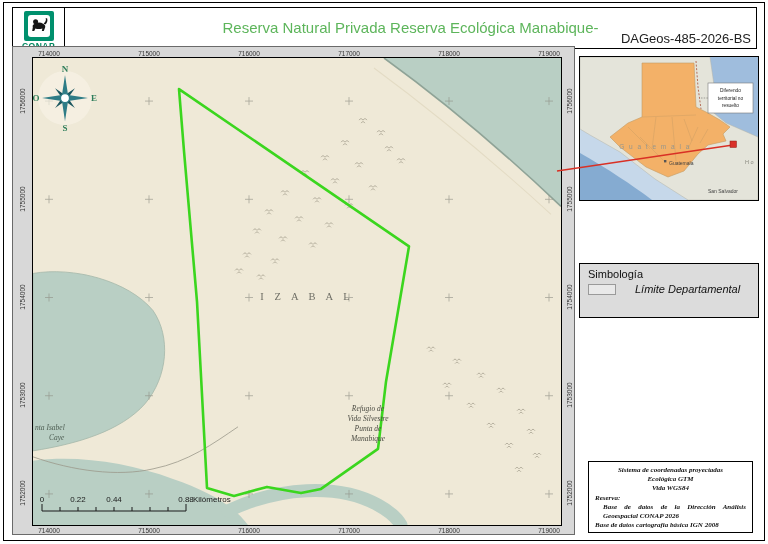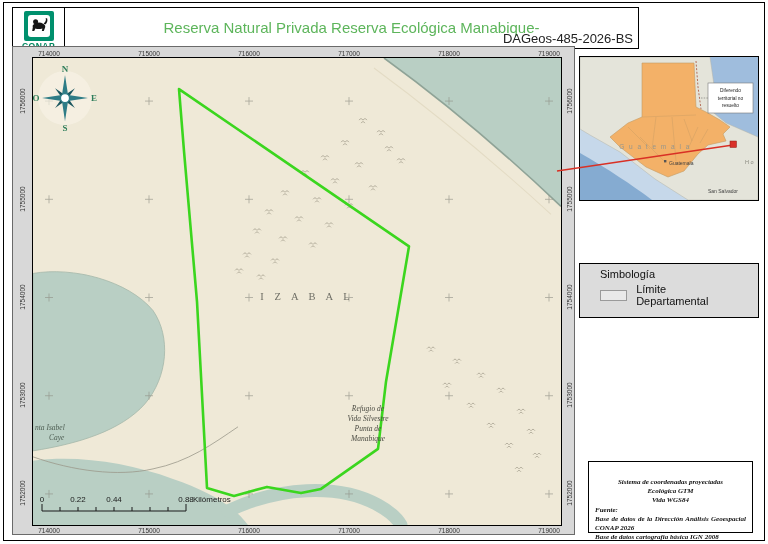--- a/index.html
+++ b/index.html
@@ -1,50 +1,50 @@
 <!DOCTYPE html>
 <html><head>
 <meta charset="utf-8">
 <style>
   html,body{margin:0;padding:0;}
   body{background:#9a9a9a;font-family:"Liberation Sans",sans-serif;}
   .page{position:relative;width:768px;height:544px;background:#ffffff;overflow:hidden;}
   .outer-border{position:absolute;left:3px;top:2px;right:3px;bottom:3px;border:1.5px solid #000;pointer-events:none;}
 
   
-  .title-bar{position:absolute;left:12px;top:7px;width:627px;height:42px;border:1px solid #000;background:#fff;box-sizing:border-box;}
+  .title-bar{position:absolute;left:12px;top:7px;width:745px;height:42px;border:1px solid #000;background:#fff;box-sizing:border-box;}
   .logo-box{position:absolute;left:0;top:0;width:52px;height:100%;border-right:1px solid #000;box-sizing:border-box;text-align:center;}
   .logo-sq{width:30px;height:30px;background:#00906d;border-radius:2px;margin:3px auto 0 auto;display:flex;align-items:center;justify-content:center;}
   .conap-label{color:#00875f;font-weight:bold;font-size:8.5px;letter-spacing:.5px;margin-top:0px;}
   .title-text{position:absolute;left:52px;right:0;top:0;height:100%;display:flex;flex-direction:column;justify-content:center;align-items:center;color:#5db55b;font-size:15px;line-height:1.35;}
   .doc-id{position:absolute;right:5px;bottom:2px;font-size:13px;color:#222;}
 
   
   .map-frame{position:absolute;left:12px;top:46px;width:563px;height:489px;background:#d8d8d8;border:1px solid #6a6a6a;box-sizing:border-box;}
   .map-canvas{position:absolute;left:19px;top:10px;width:528px;height:467px;border:1.5px solid #000;background:#efe9d7;}
   .map-canvas svg{position:absolute;left:0;top:0;width:100%;height:100%;}
   .ax{position:absolute;font-size:6.5px;color:#333;white-space:nowrap;transform:translate(-50%,-50%);}
   .ax.v{transform:translate(-50%,-50%) rotate(-90deg);}
 
   
   .inset{position:absolute;left:579px;top:56px;width:178px;height:143px;border:1px solid #000;box-sizing:content-box;}
   .inset svg{display:block;width:178px;height:143px;}
 
   
-  .legend{position:absolute;left:579px;top:263px;width:180px;height:55px;background:#dcdcdc;border:1px solid #000;box-sizing:border-box;padding:4px 20px;}
+  .legend{position:absolute;left:579px;top:263px;width:180px;height:55px;background:#dcdcdc;border:1px solid #000;box-sizing:border-box;padding:4px 8px;}
   .legend-title{font-size:11px;color:#111;}
-  .legend-row{display:flex;align-items:center;gap:9px;font-size:11px;color:#111;margin-top:3px;}
+  .legend-row{display:flex;align-items:center;gap:19px;font-size:11px;color:#111;margin-top:3px;font-style:italic;}
   .sw{box-sizing:border-box;}
   .sw-gray{width:28px;height:11px;background:#e9e9e9;border:1px solid #9a9a9a;}
   .sw-green{width:28px;height:11px;background:#e3efdc;border:2.5px solid #3bd61e;}
 
   
-  .source{position:absolute;left:588px;top:461px;width:165px;height:72px;border:1px solid #000;background:#fff;box-sizing:border-box;padding:16px 6px;font-family:"Liberation Serif",serif;font-style:italic;font-weight:bold;font-size:7px;color:#111;line-height:1.32;}
+  .source{position:absolute;left:588px;top:461px;width:165px;height:72px;border:1px solid #000;background:#fff;box-sizing:border-box;padding:4px 6px;font-family:"Liberation Serif",serif;font-style:italic;font-weight:bold;font-size:7px;color:#111;line-height:1.32;}
   .src-c{text-align:center;}
-  .src-j{text-align:justify;}
+  .src-j{text-align:justify;margin-left:8px;}
 
   .overlay{position:absolute;left:0;top:0;width:768px;height:544px;pointer-events:none;}
 </style>
 </head>
 <body>
 
 <div class="page">
   <div class="outer-border"></div>
 
   <div class="title-bar">
@@ -263,21 +263,21 @@
     <div class="legend-row">
       <span class="sw sw-gray"></span>
       <span>Límite Departamental</span>
     </div>
   </div>
 
   <div class="source">
     <div class="src-c">Sistema de coordenadas proyectadas</div>
     <div class="src-c">Ecológica GTM</div>
     <div class="src-c">Vida WGS84</div>
-    <div>Fuente:</div>
+    <div>Reserva:</div>
     <div class="src-j">Base de datos de la Dirección Análisis Geoespacial CONAP 2026</div>
     <div>Base de datos cartografía básica IGN 2008</div>
   </div>
 
   <svg class="overlay">
     <line x1="557" y1="171" x2="733" y2="145" stroke="#d93025" stroke-width="1.3"></line>
     <rect x="730" y="141" width="6.5" height="6.5" fill="#d9312a" stroke="#8e1f16" stroke-width="0.5"></rect>
   </svg>
 </div>
 

